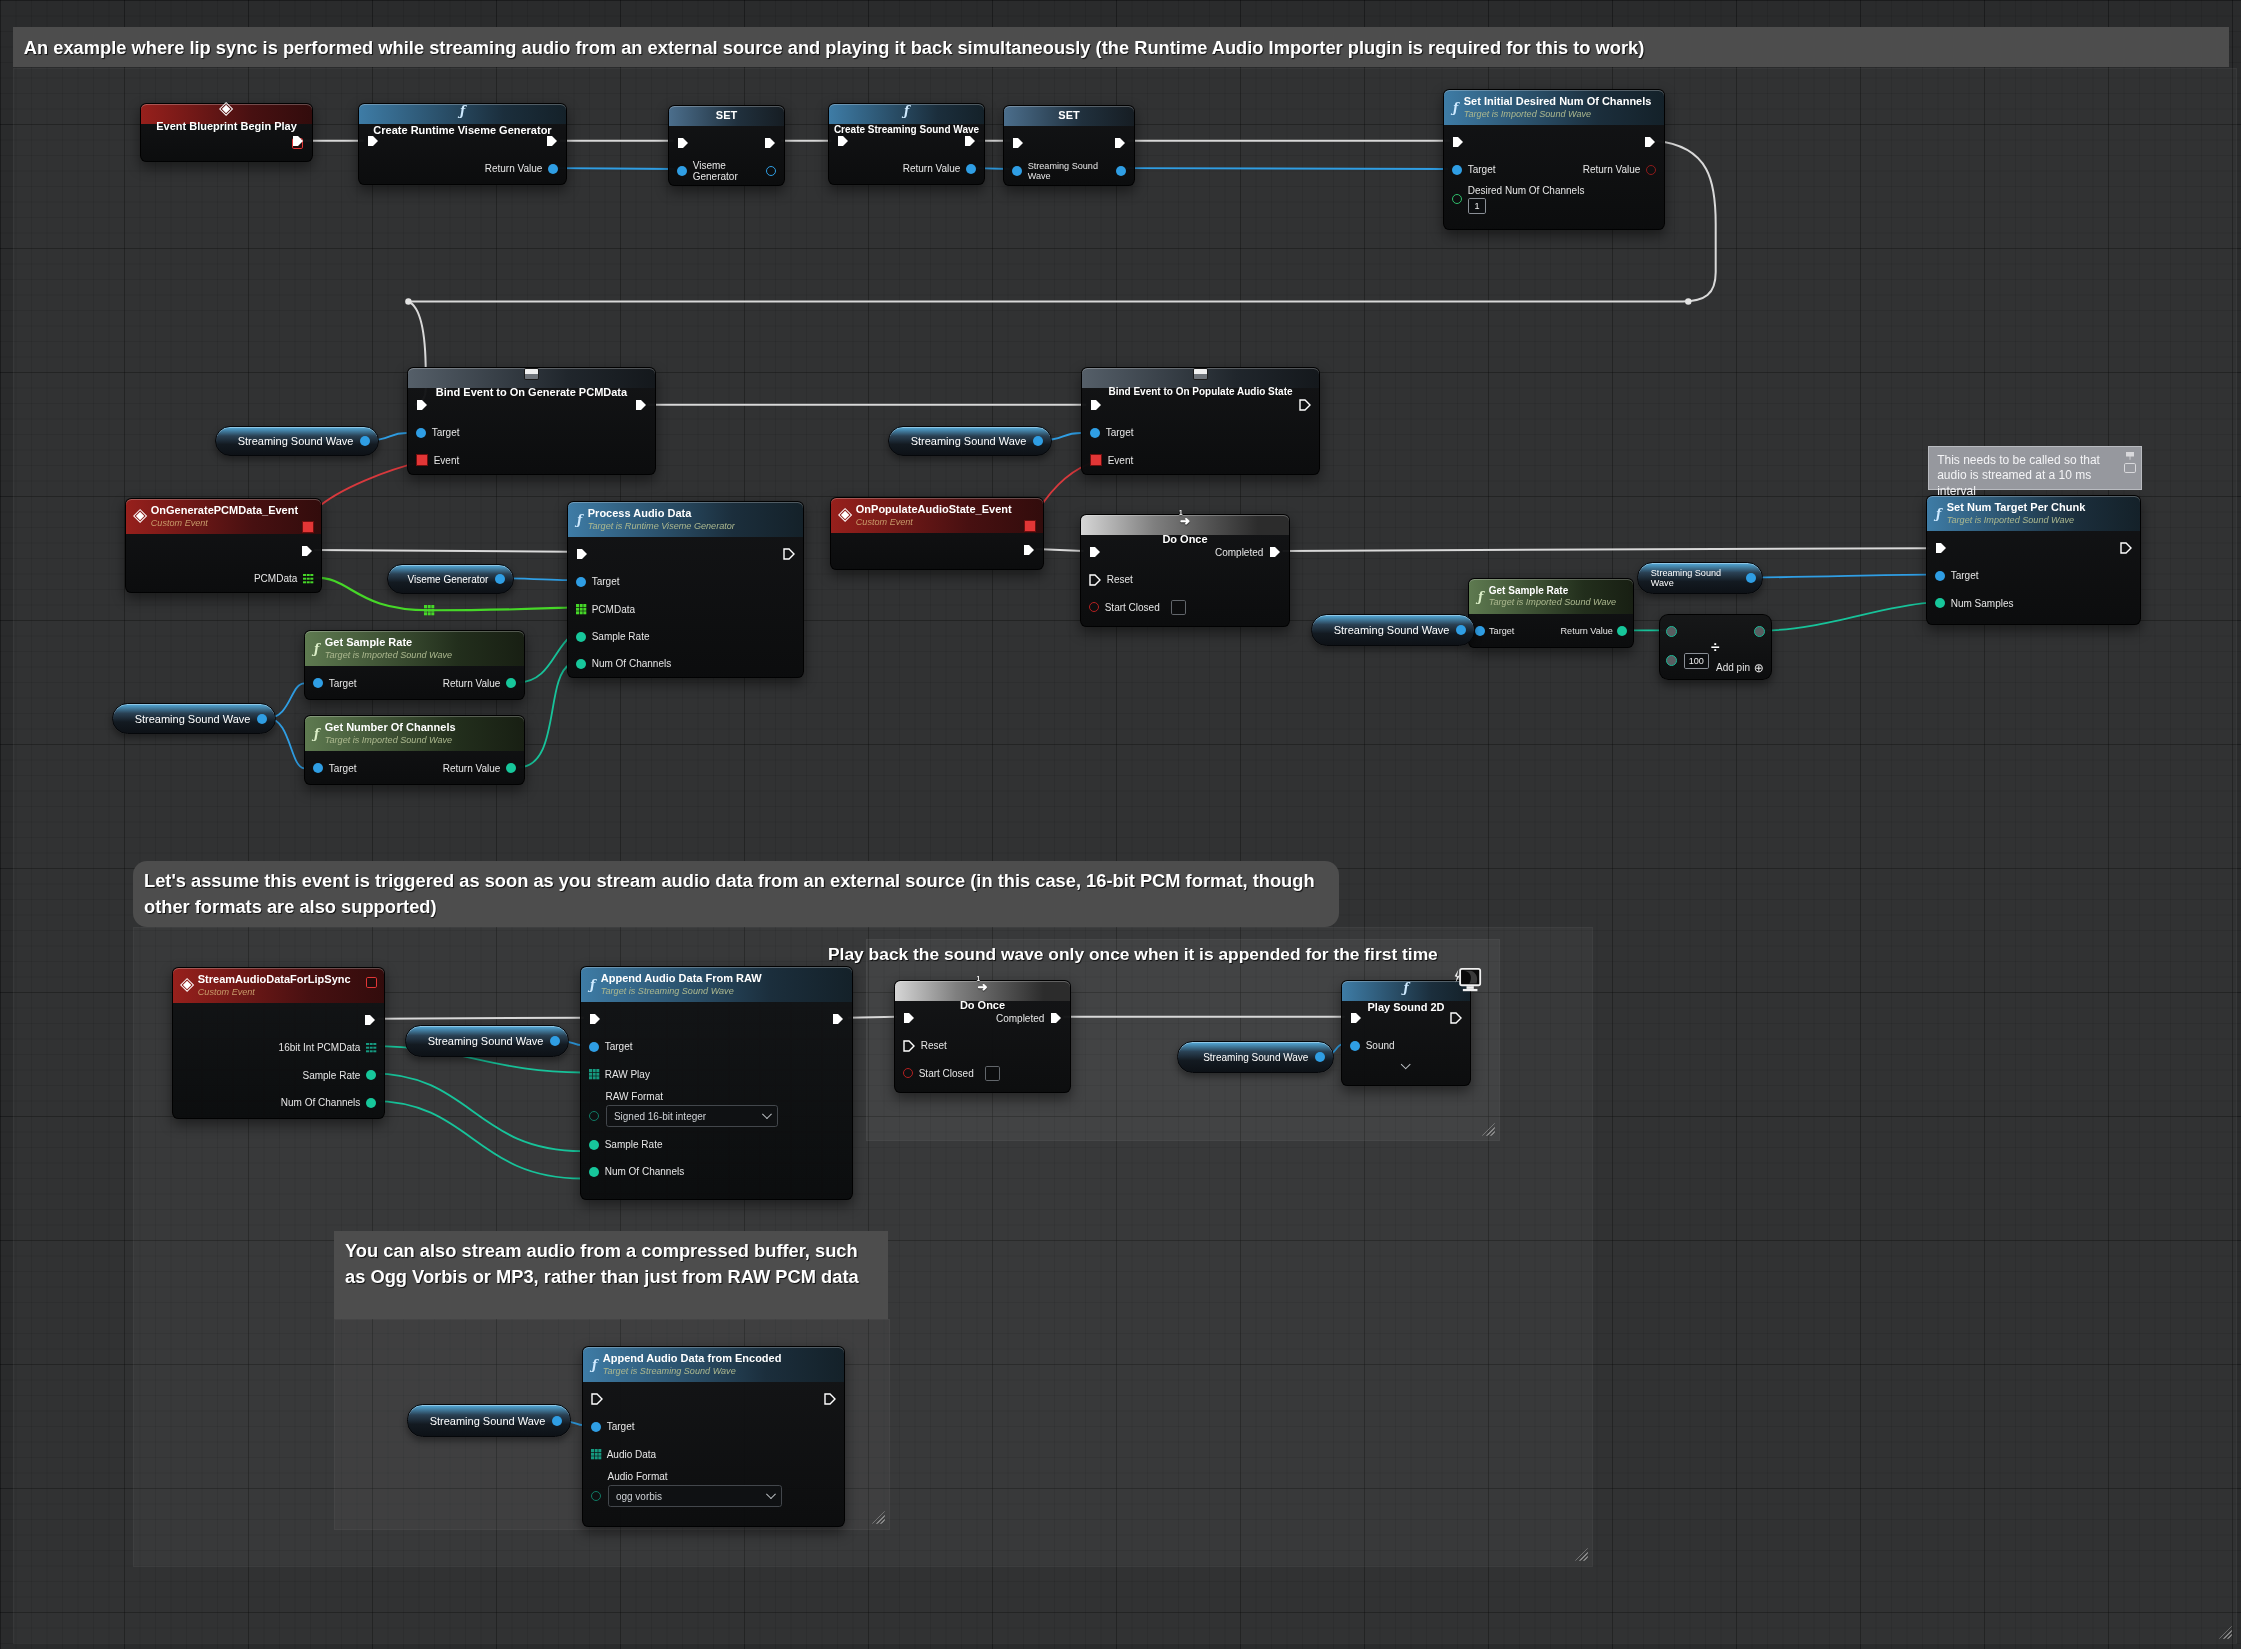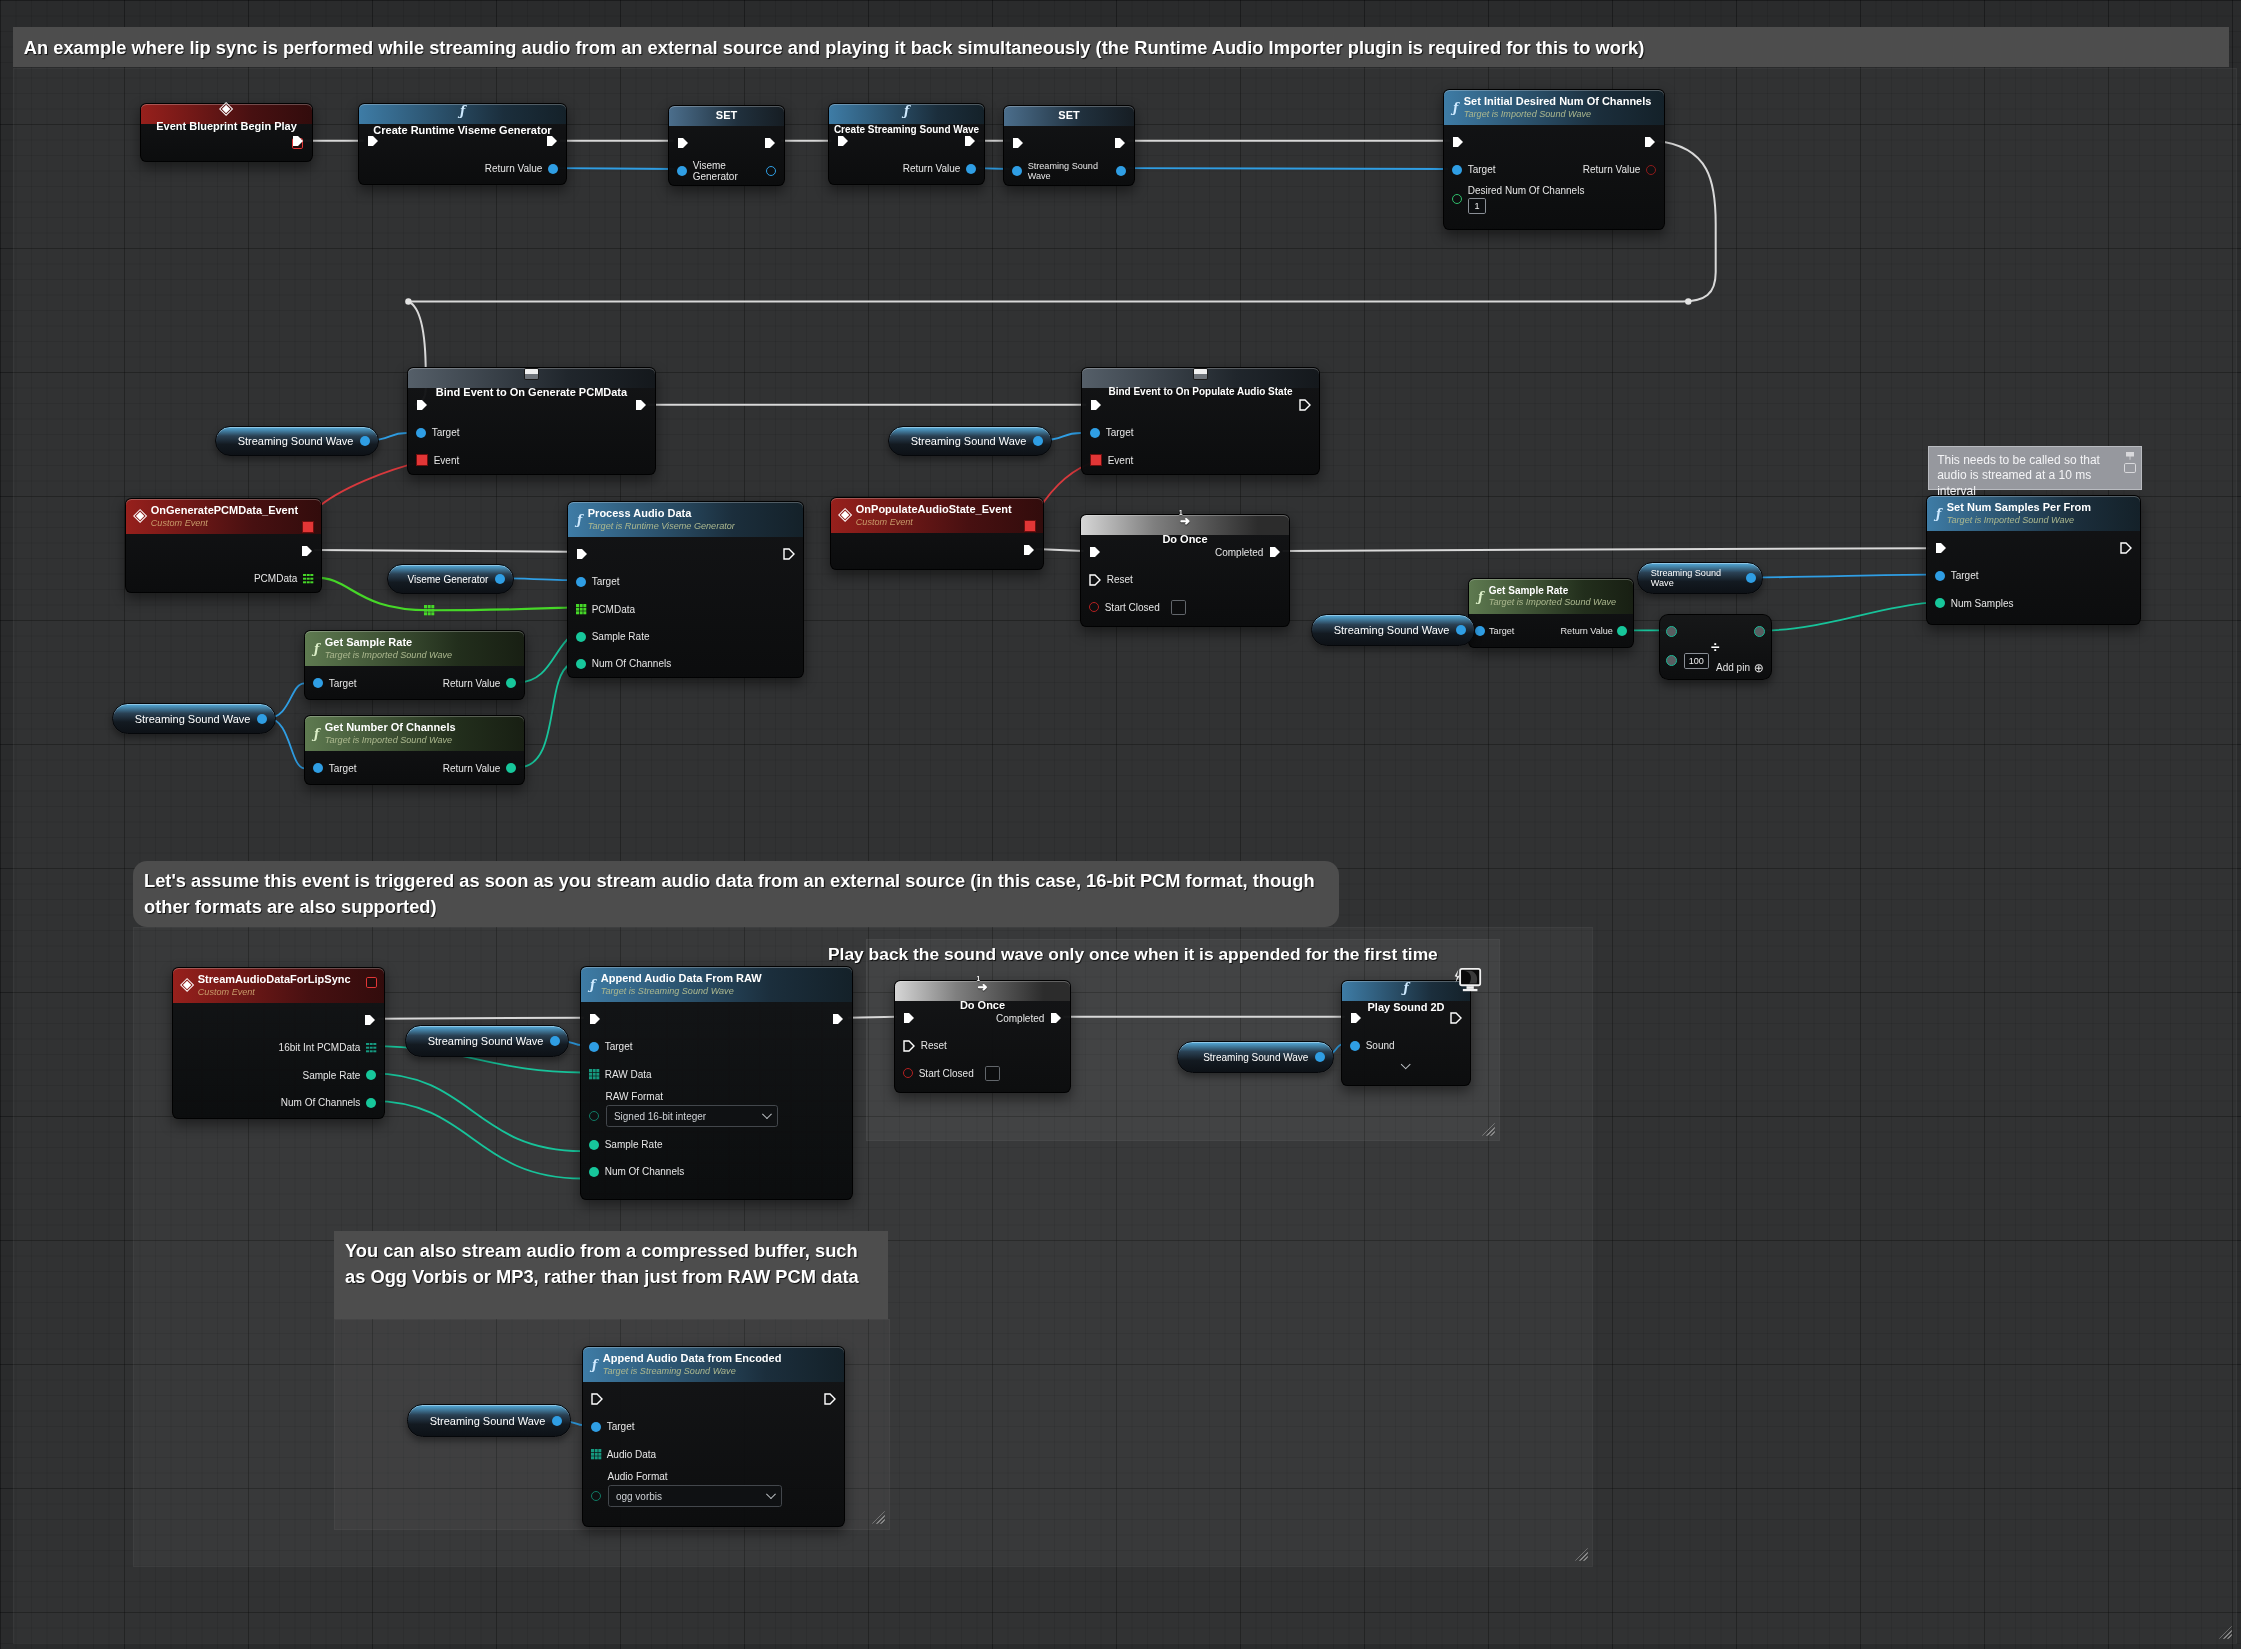--- a/index.html
+++ b/index.html
@@ -575,21 +575,21 @@
   <span>This needs to be called so that audio is streamed at a 10 ms interval</span>
   <span class="side">
       <span class="pinico"></span>
       <span class="msgico"></span>
     </span>
 </div>
 
 <div class="node" style="left:1926px;top:495px;width:213px;height:128px;">
   <div class="hd h2 blue">
       <span class="fi">ƒ</span>
-    <span class="tt"><span>Set Num Samples Per From</span>
+    <span class="tt"><span>Set Num Target Per Chunk</span>
     <span class="sub">Target is Imported Sound Wave</span></span>
     </div>
   <div class="bd">
     <div class="r both">
       <svg class="xp" width="12" height="12" viewBox="0 0 12 12">
           <path d="M1 1h5l5 5-5 5H1z" fill="#fff"></path>
         </svg>
       <svg class="xp" width="12" height="12" viewBox="0 0 12 12">
           <path d="M1 1h5l5 5-5 5H1z" fill="none" stroke="#fff" stroke-width="1.4"></path>
         </svg>
@@ -653,21 +653,21 @@
       <svg class="xp" width="12" height="12" viewBox="0 0 12 12">
           <path d="M1 1h5l5 5-5 5H1z" fill="#fff"></path>
         </svg>
     </div>
     <div class="r">
         <span class="cp blue"></span>
         <span class="lb">Target</span>
       </div>
     <div class="r">
         <span class="gp tealg"></span>
-        <span class="lb">RAW Data</span>
+        <span class="lb">RAW Play</span>
       </div>
     <div style="padding:1.8px 8.2px 3.7px;">
       <div class="fieldlab" style="margin-left:16.4px;">RAW Format</div>
       <div style="display:flex;align-items:center;gap:6.4px;">
         <span class="cp enumring"></span>
         <div class="dd" style="width:172px;">
           <span>Signed 16-bit integer</span>
           <span class="chev"></span>
           </div>
       </div>

